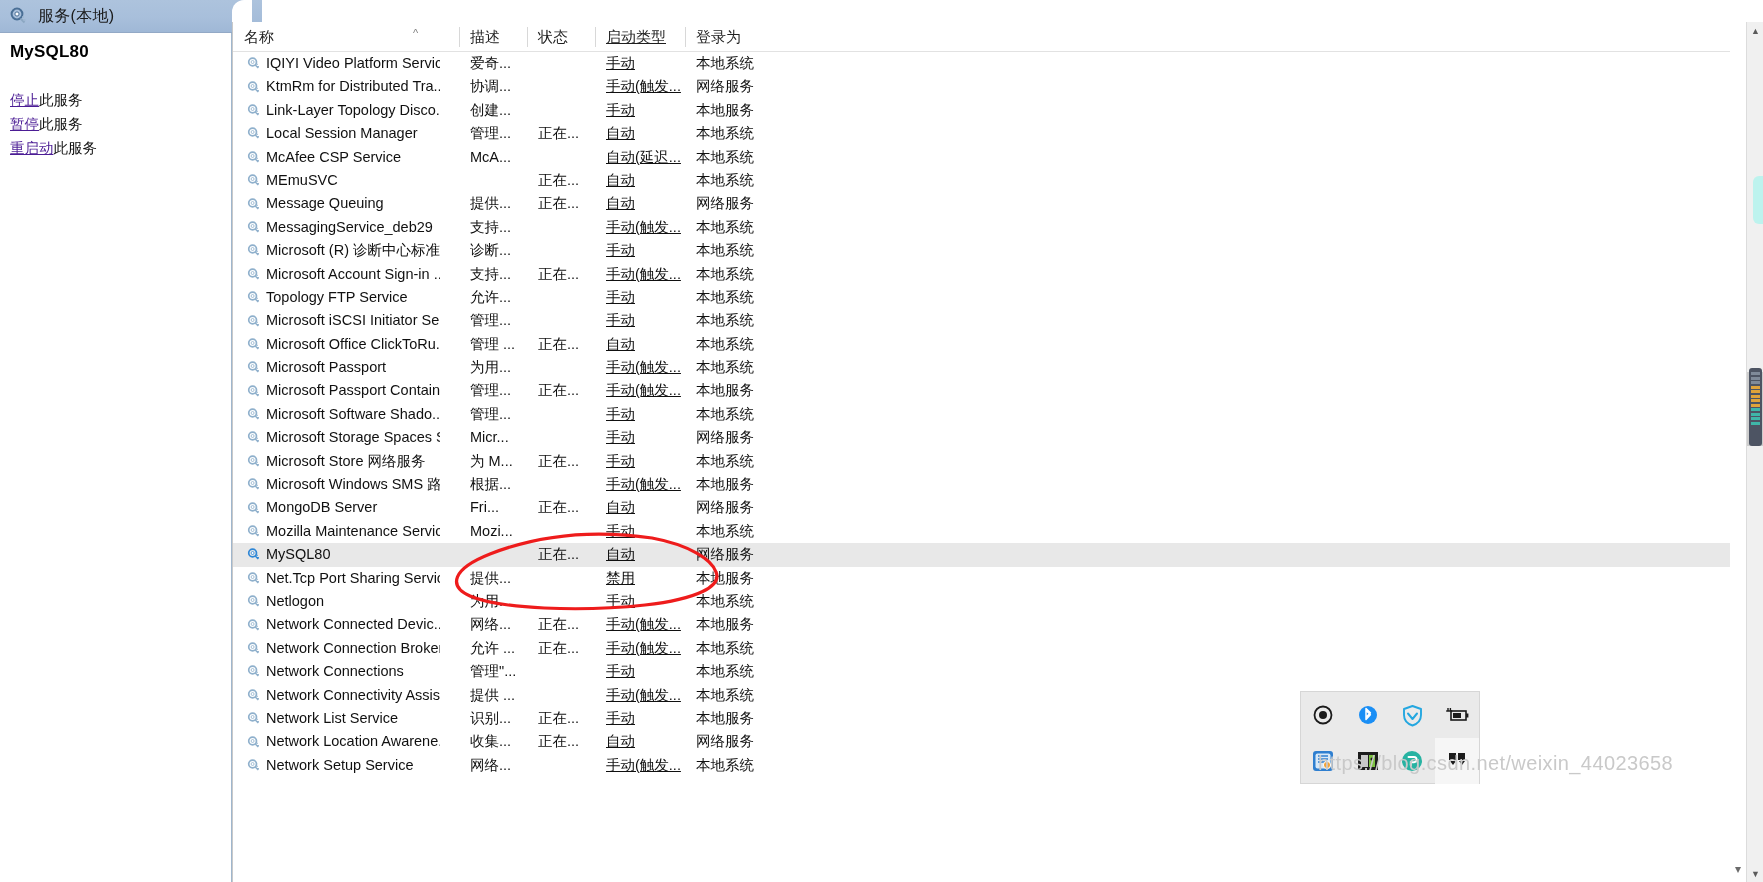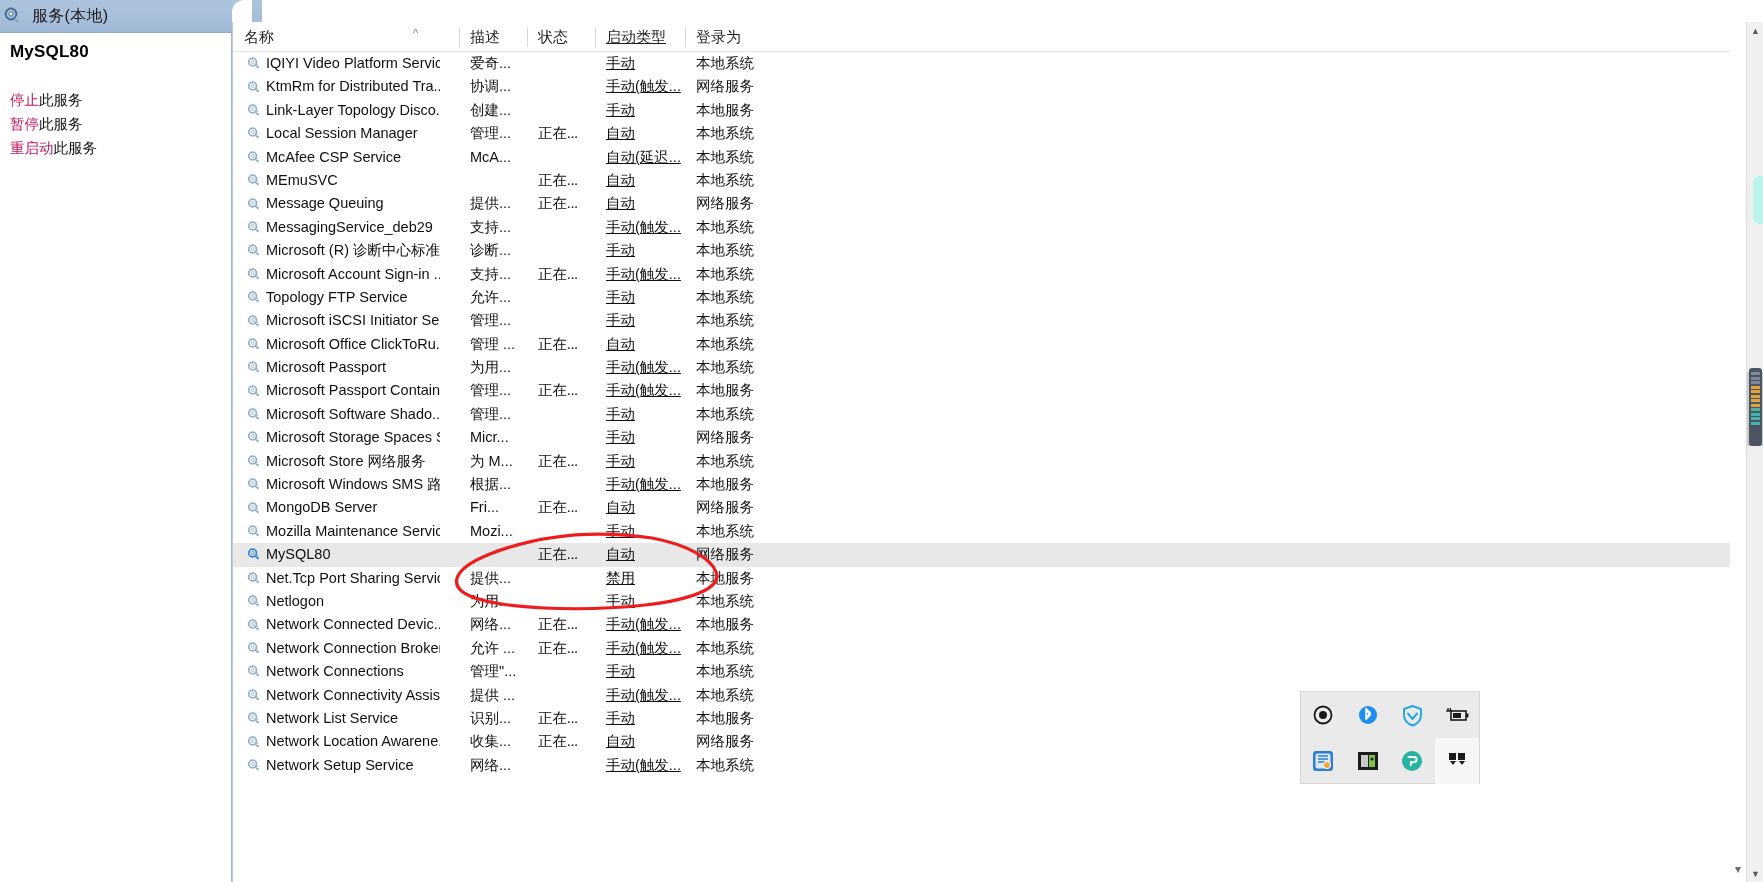--- a/index.html
+++ b/index.html
@@ -23,21 +23,21 @@
     width: 232px; height: 882px;
     background: #ffffff;
     border-right: 1px solid #9fb6cd;
   }
   .left-titlebar {
     position: absolute;
     left: 0; top: 0;
     width: 250px; height: 33px;
     background: linear-gradient(to bottom, #adc3dd 0%, #a8bfdb 55%, #9fb8d6 100%);
     display: flex; align-items: center;
-    padding-left: 2px;
+    padding-left: 8px;
     border-bottom: 1px solid #93a9c6;
   }
   .left-title-text {
     font-size: 16px;
     color: #1a1a1a;
     margin-left: 10px;
     letter-spacing: .3px;
   }
   .svc-icon { display: inline-block; line-height: 0; }
   .left-body {
@@ -56,21 +56,22 @@
   }
   .action-link {
     display: block;
     font-size: 14.5px;
     color: #111111;
     margin-bottom: 5px;
     white-space: nowrap;
     cursor: pointer;
   }
   .action-link .lk {
-    color: #be185d;
+    color: #4c1d95;
+    text-decoration: underline;
   }
 
   
   .right-pane {
     position: absolute;
     left: 232px; top: 0;
     width: 1531px; height: 882px;
     background: #a21caf;
   }
   .tab-strip {
@@ -137,21 +138,21 @@
   .sort-arrow {
     position: absolute;
     left: 180px; top: 6px;
     font-size: 11px;
     color: #7e7e7e;
     line-height: 1;
   }
 
   .c-name   { width: 207px; }
   .c-desc   { width: 68px; margin-left: 19px; }
-  .c-state  { width: 68px; font-family: Liberation Serif, serif; }
+  .c-state  { width: 68px; }
   .c-start  { width: 90px; text-decoration: underline; }
   .c-logon  { width: 100px; font-family: Liberation Serif, serif; }
 
   .rows { position: relative; }
   .row {
     display: flex;
     align-items: center;
     height: 23.4px;
     cursor: default;
     white-space: nowrap;
@@ -868,15 +869,16 @@
         <svg width="22" height="22" viewBox="0 0 22 22">
           <rect x="3" y="3" width="7" height="7" fill="#1c1c1c"></rect>
           <rect x="12" y="3" width="7" height="7" fill="#1c1c1c"></rect>
           <path d="M4 11 h6 l-3 4 z" fill="#1c1c1c"></path>
           <path d="M13 11 h6 l-3 4 z" fill="#1c1c1c"></path>
         </svg>
       </div>
     </div>
   </div>
 
+  <div class="watermark">https://blog.csdn.net/weixin_44023658</div>
   <div class="tray-chevron">▾</div>
 
 </div>
 
 </body></html>

